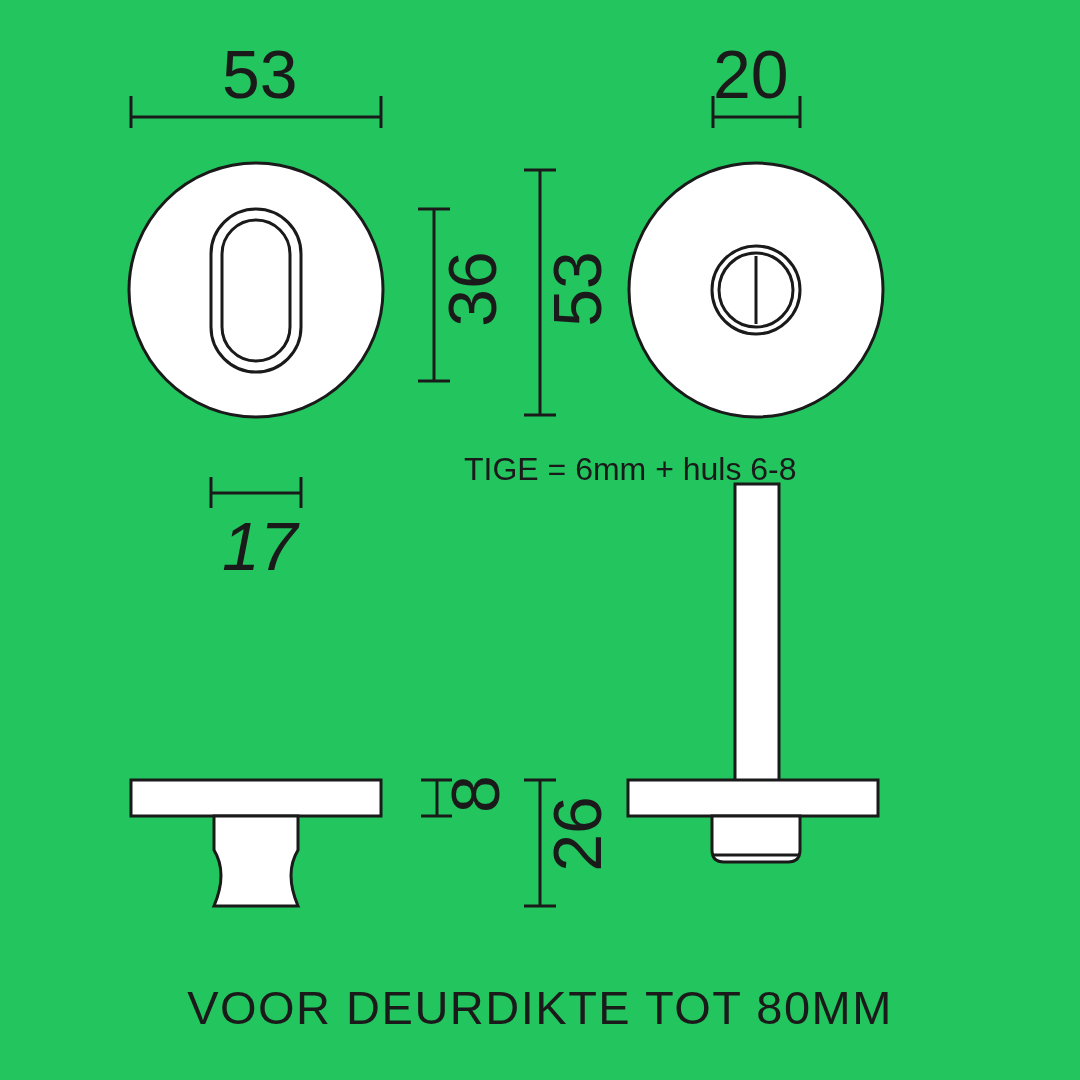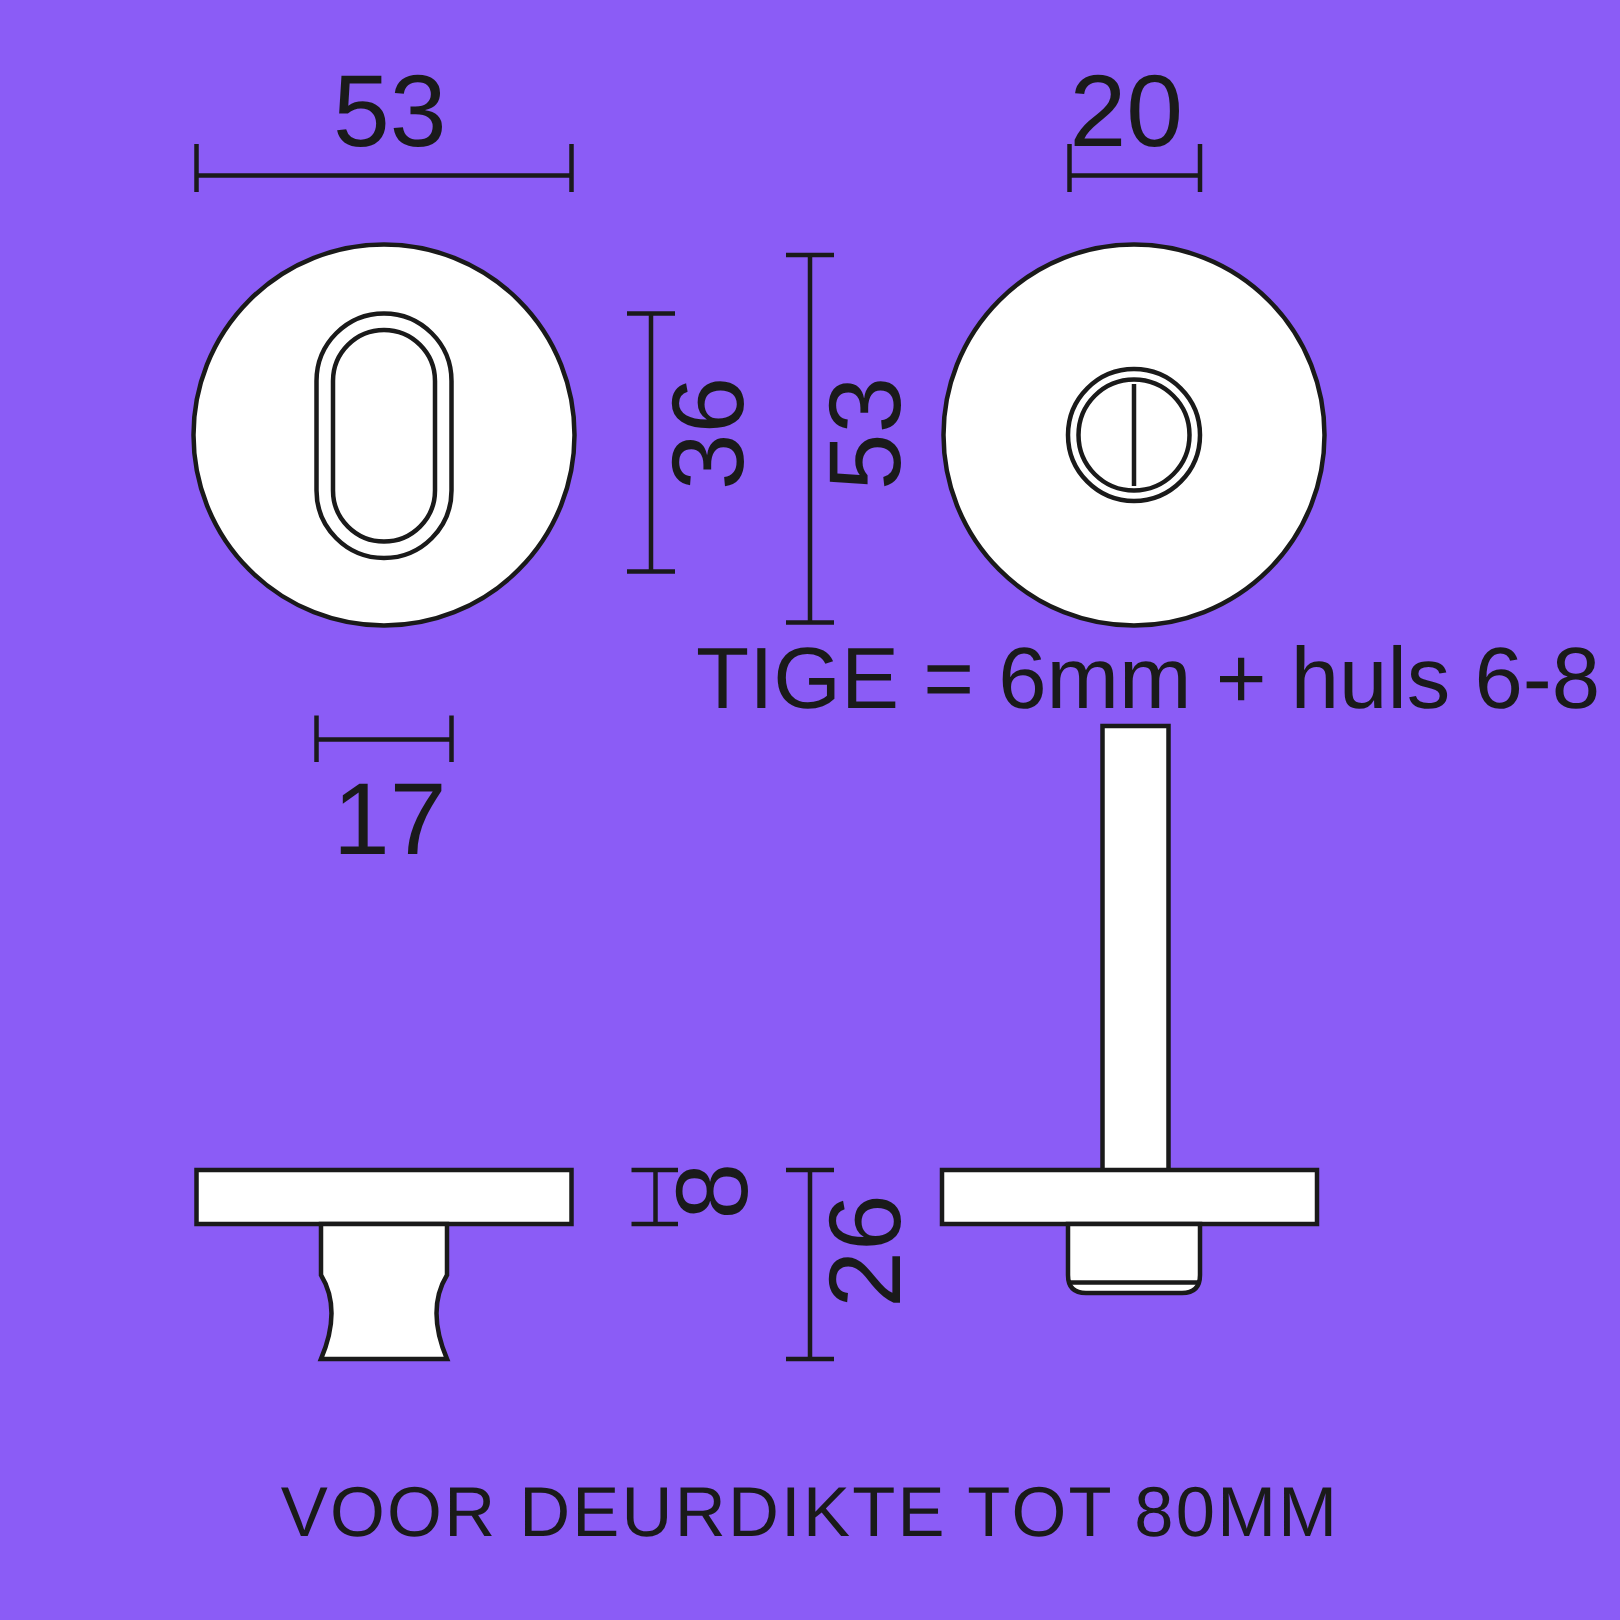--- a/index.html
+++ b/index.html
@@ -8,21 +8,21 @@
     background: #ffffff;
   }
   body {
     font-family: "Liberation Sans", sans-serif;
     color: #1a1a1a;
   }
   #sheet {
     position: relative;
     width: 1080px;
     height: 1080px;
-    background: #8b5cf6;
+    background: #22c55e;
     overflow: hidden;
   }
   svg.drawing {
     position: absolute;
     left: 0;
     top: 0;
     width: 1080px;
     height: 1080px;
   }
   .ln {
@@ -47,21 +47,22 @@
   .d-big {
     font-size: 68px;
     letter-spacing: 0px;
   }
   .d-rot {
     font-size: 68px;
     transform: rotate(-90deg);
     transform-origin: 50% 50%;
   }
   .note {
-    font-size: 58px;
+    font-size: 32px;
+    margin-top: 29px;
   }
   .caption {
     font-size: 47px;
     letter-spacing: 1.5px;
   }
 </style>
 </head>
 <body>
 
 <div id="sheet">
@@ -141,21 +142,21 @@
   </svg>
 
   <div class="dimtext d-big" style="left:222px; top:40px;">53</div>
 
   <div class="dimtext d-big" style="left:713px; top:40px;">20</div>
 
   <div class="dimtext d-rot" style="left:432px; top:255px; width:80px; text-align:center;">36</div>
 
   <div class="dimtext d-rot" style="left:537px; top:255px; width:80px; text-align:center;">53</div>
 
-  <div class="dimtext d-big" style="left:222px; top:512px;">17</div>
+  <div class="dimtext d-big" style="left:222px; top:512px;font-style:italic;">17</div>
 
   <div class="dimtext d-rot" style="left:435px; top:760px; width:80px; text-align:center;">8</div>
 
   <div class="dimtext d-rot" style="left:537px; top:800px; width:80px; text-align:center;">26</div>
 
   <div class="dimtext note" style="left:464px; top:424px;">TIGE = 6mm + huls 6-8</div>
 
   <div class="dimtext caption" style="left:0px; top:984px; width:1080px; text-align:center;">VOOR DEURDIKTE TOT 80MM</div>
 
 </div>

